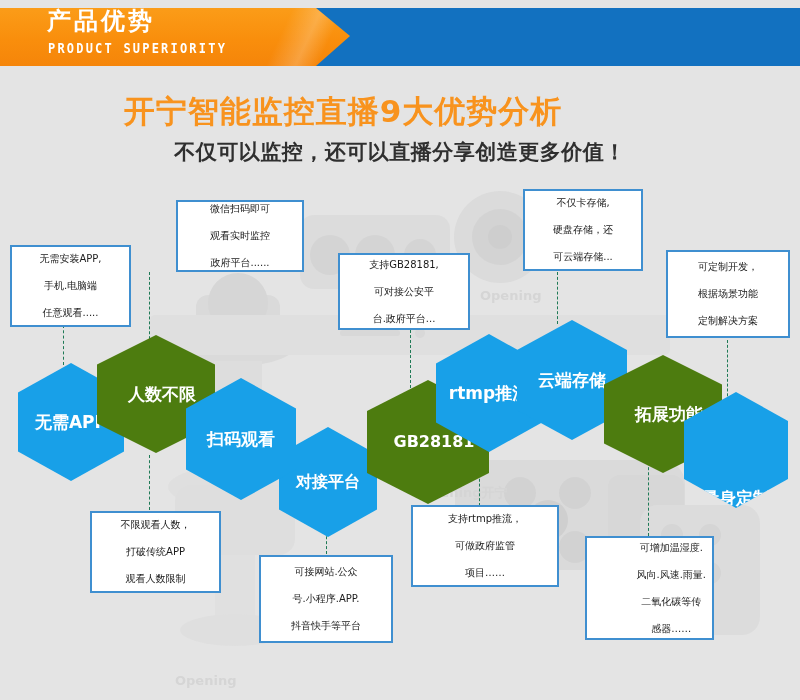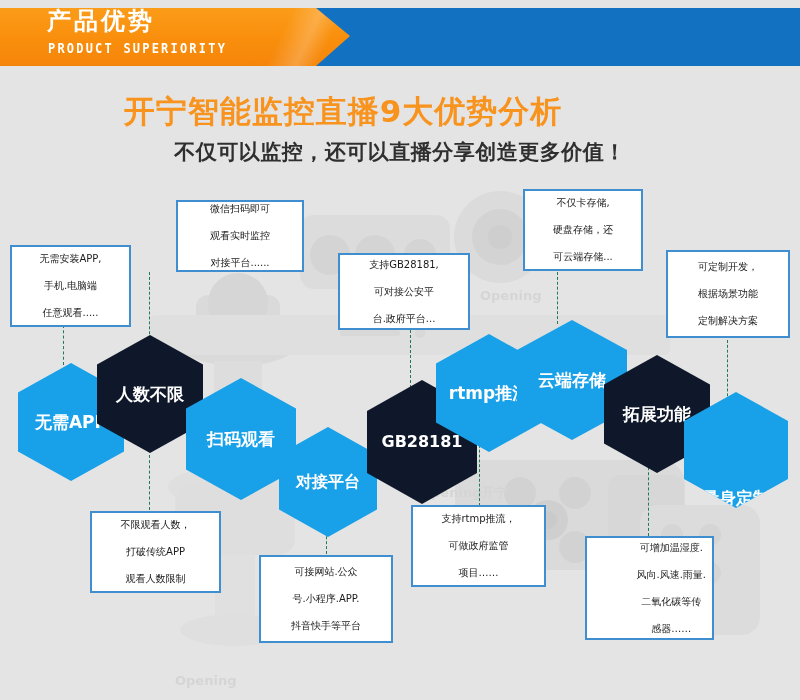--- a/index.html
+++ b/index.html
@@ -115,21 +115,21 @@
     align-items: center;
     justify-content: center;
     clip-path: polygon(50% 0%, 100% 25%, 100% 75%, 50% 100%, 0% 75%, 0% 25%);
     color: #ffffff;
     font-weight: bold;
     text-align: center;
     line-height: 1.1;
     font-family: "DejaVu Sans", "Liberation Sans", sans-serif;
   }
   .hex.light { background: #18a0e8; }
-  .hex.dark  { background: #0f172a; }
+  .hex.dark  { background: #4d7c0f; padding-left: 12px; }
   .hex span { display: block; padding: 0 4px; }
 
   
   .box {
     position: absolute;
     background: #ffffff;
     border: 2px solid #3f8fd0;
     box-sizing: border-box;
     display: flex;
     align-items: center;
@@ -251,21 +251,21 @@
       <span>无需安装APP,</span><br>
       <span>手机.电脑端</span><br>
       <span>任意观看.....</span>
     </span>
   </div>
 
   <div class="box" style="left:176px; top:200px; width:128px; height:72px;">
     <span>
       <span>微信扫码即可</span><br>
       <span>观看实时监控</span><br>
-      <span>对接平台......</span>
+      <span>政府平台......</span>
     </span>
   </div>
 
   <div class="box" style="left:338px; top:253px; width:132px; height:77px;">
     <span>
       <span>支持GB28181,</span><br>
       <span>可对接公安平</span><br>
       <span>台.政府平台...</span>
     </span>
   </div>
@@ -295,21 +295,21 @@
   </div>
 
   <div class="box" style="left:259px; top:555px; width:134px; height:88px;">
     <span>
       <span>可接网站.公众</span><br>
       <span>号.小程序.APP.</span><br>
       <span>抖音快手等平台</span>
     </span>
   </div>
 
-  <div class="box" style="left:411px; top:505px; width:135px; height:82px;">
+  <div class="box" style="left:411px; top:505px; width:148px; height:82px;">
     <span>
       <span>支持rtmp推流，</span><br>
       <span>可做政府监管</span><br>
       <span>项目……</span>
     </span>
   </div>
 
   <div class="box" style="left:585px; top:536px; width:129px; height:104px;justify-content:flex-end;">
     <span>
       <span>可增加温湿度.</span><br>

